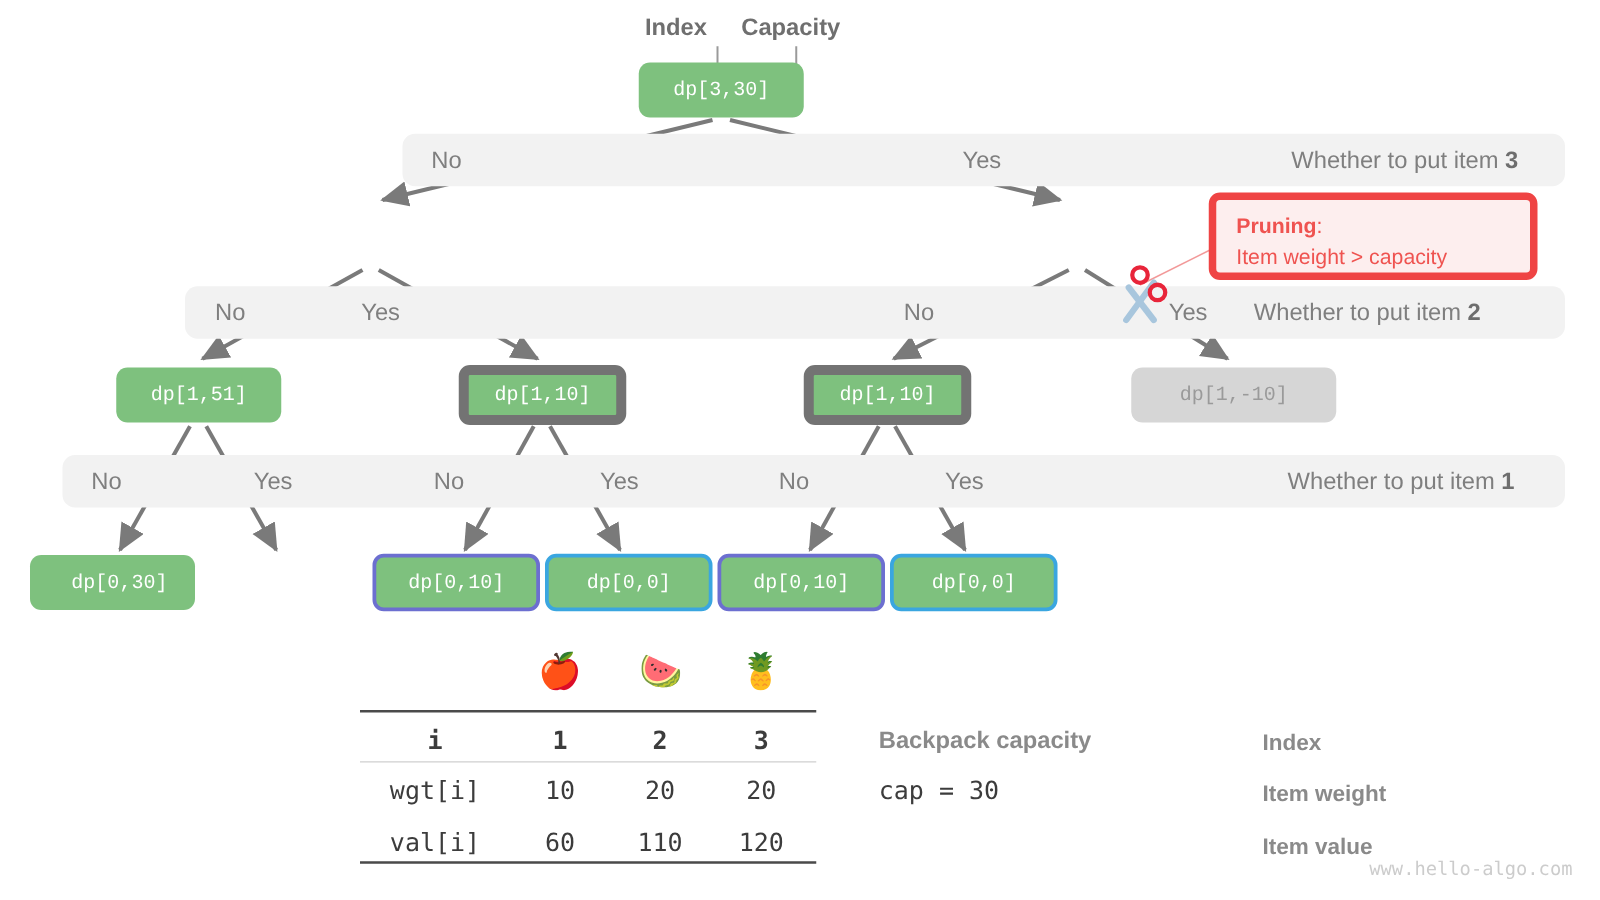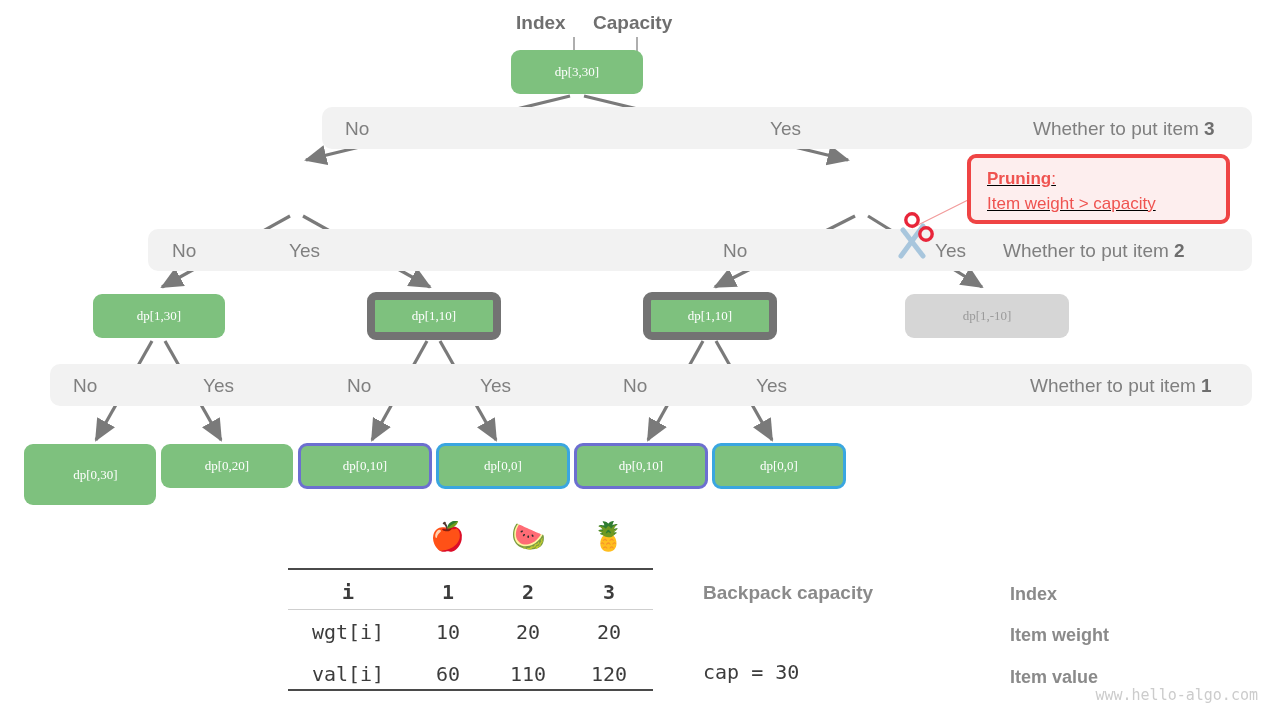--- a/index.html
+++ b/index.html
@@ -29,45 +29,44 @@
     line-height: 1;
   }
   .band-label b { font-weight: bold; color: #6e6e6e; }
 
   .node {
     position: absolute;
     box-sizing: border-box;
     background: #7ec17e;
     border-radius: 9px;
     color: #ffffff;
-    font-family: Liberation Serif, serif;
-    font-size: 13px;
+    font-family: Liberation Mono, monospace;
+    font-size: 16px;
     letter-spacing: 0px;
     display: flex; align-items: center; justify-content: center;
     white-space: pre;
   }
   .node.orange { border: 8px solid #737373; }
   .node.purple { border: 3px solid #6c6fd0; }
   .node.cyan   { border: 3px solid #3aa6e0; }
   .node.muted  { background: #d6d6d6; color: #9a9a9a; text-align: right; }
 
   .hdr-label {
     position: absolute;
     font-size: 19px; font-weight: bold; color: #6f6f6f;
     white-space: nowrap; line-height: 1;
   }
 
   .prune-box {
     position: absolute;
     background: #fdeeee;
-    border: 4px solid #ef4444;
+    border: 6px solid #ef4444;
     border-radius: 9px;
     box-sizing: border-box;
     padding: 9px 14px 10px 16px;
-    text-decoration: underline;
   }
   .prune-line1 { font-size: 17px; color: #ef5350; line-height: 1.45; }
   .prune-line1 b { font-weight: bold; }
   .prune-line2 { font-size: 17px; color: #ef5350; line-height: 1.45; }
 
   
   #table-area { position: absolute; left: 0; top: 515px; width: 1280px; height: 205px; }
   .trow-label {
     position: absolute; right: 0;
     font-size: 18px; font-weight: bold; color: #8a8a8a;
@@ -162,27 +161,26 @@
   <div class="band-label" style="left:203px; top:376px;">Yes</div>
   <div class="band-label" style="left:347px; top:376px;">No</div>
   <div class="band-label" style="left:480px; top:376px;">Yes</div>
   <div class="band-label" style="left:623px; top:376px;">No</div>
   <div class="band-label" style="left:756px; top:376px;">Yes</div>
   <div class="band-label" style="left:1030px; top:376px;"><span>Whether to put item </span><b>1</b></div>
 
   <div class="node" style="left:511px; top:50px; width:132px; height:44px;">dp[3,30]</div>
 
 
-  <div class="node" style="left:93px; top:294px; width:132px; height:44px;">dp[1,30]</div>
+  <div class="node" style="left:93px; top:294px; width:132px; height:44px;">dp[1,51]</div>
   <div class="node orange" style="left:367px; top:292px; width:134px; height:48px;">dp[1,10]</div>
   <div class="node orange" style="left:643px; top:292px; width:134px; height:48px;">dp[1,10]</div>
   <div class="node muted" style="left:905px; top:294px; width:164px; height:44px;">dp[1,-10]</div>
 
-  <div class="node" style="left:24px; top:444px; width:132px; height:61px;padding-left:11px;">dp[0,30]</div>
-  <div class="node" style="left:161px; top:444px; width:132px; height:44px;">dp[0,20]</div>
+  <div class="node" style="left:24px; top:444px; width:132px; height:44px;padding-left:11px;">dp[0,30]</div>
   <div class="node purple" style="left:298px; top:443px; width:134px; height:46px;">dp[0,10]</div>
   <div class="node cyan" style="left:436px; top:443px; width:134px; height:46px;">dp[0,0]</div>
   <div class="node purple" style="left:574px; top:443px; width:134px; height:46px;">dp[0,10]</div>
   <div class="node cyan" style="left:712px; top:443px; width:134px; height:46px;">dp[0,0]</div>
 
   <div class="prune-box" style="left:967px; top:154px; width:263px; height:70px;">
     <div class="prune-line1"><b>Pruning</b><span>:</span></div>
     <div class="prune-line2">Item weight &gt; capacity</div>
   </div>
 
@@ -217,17 +215,17 @@
     <div class="tcell" style="left:488px; top:107px; width:80px;">20</div>
     <div class="tcell" style="left:569px; top:107px; width:80px;">20</div>
 
     <div class="trow-label" style="width:270px; top:153px;">Item value</div>
     <div class="tcell" style="left:298px; top:149px; width:100px;">val[i]</div>
     <div class="tcell" style="left:408px; top:149px; width:80px;">60</div>
     <div class="tcell" style="left:488px; top:149px; width:80px;">110</div>
     <div class="tcell" style="left:569px; top:149px; width:80px;">120</div>
 
     <div class="cap-title" style="left:703px; top:68px;">Backpack capacity</div>
-    <div class="cap-value" style="left:703px; top:107px;margin-top:40px;">cap = 30</div>
+    <div class="cap-value" style="left:703px; top:107px;">cap = 30</div>
   </div>
 
   <div class="watermark">www.hello-algo.com</div>
 </div>
 
 </body></html>

